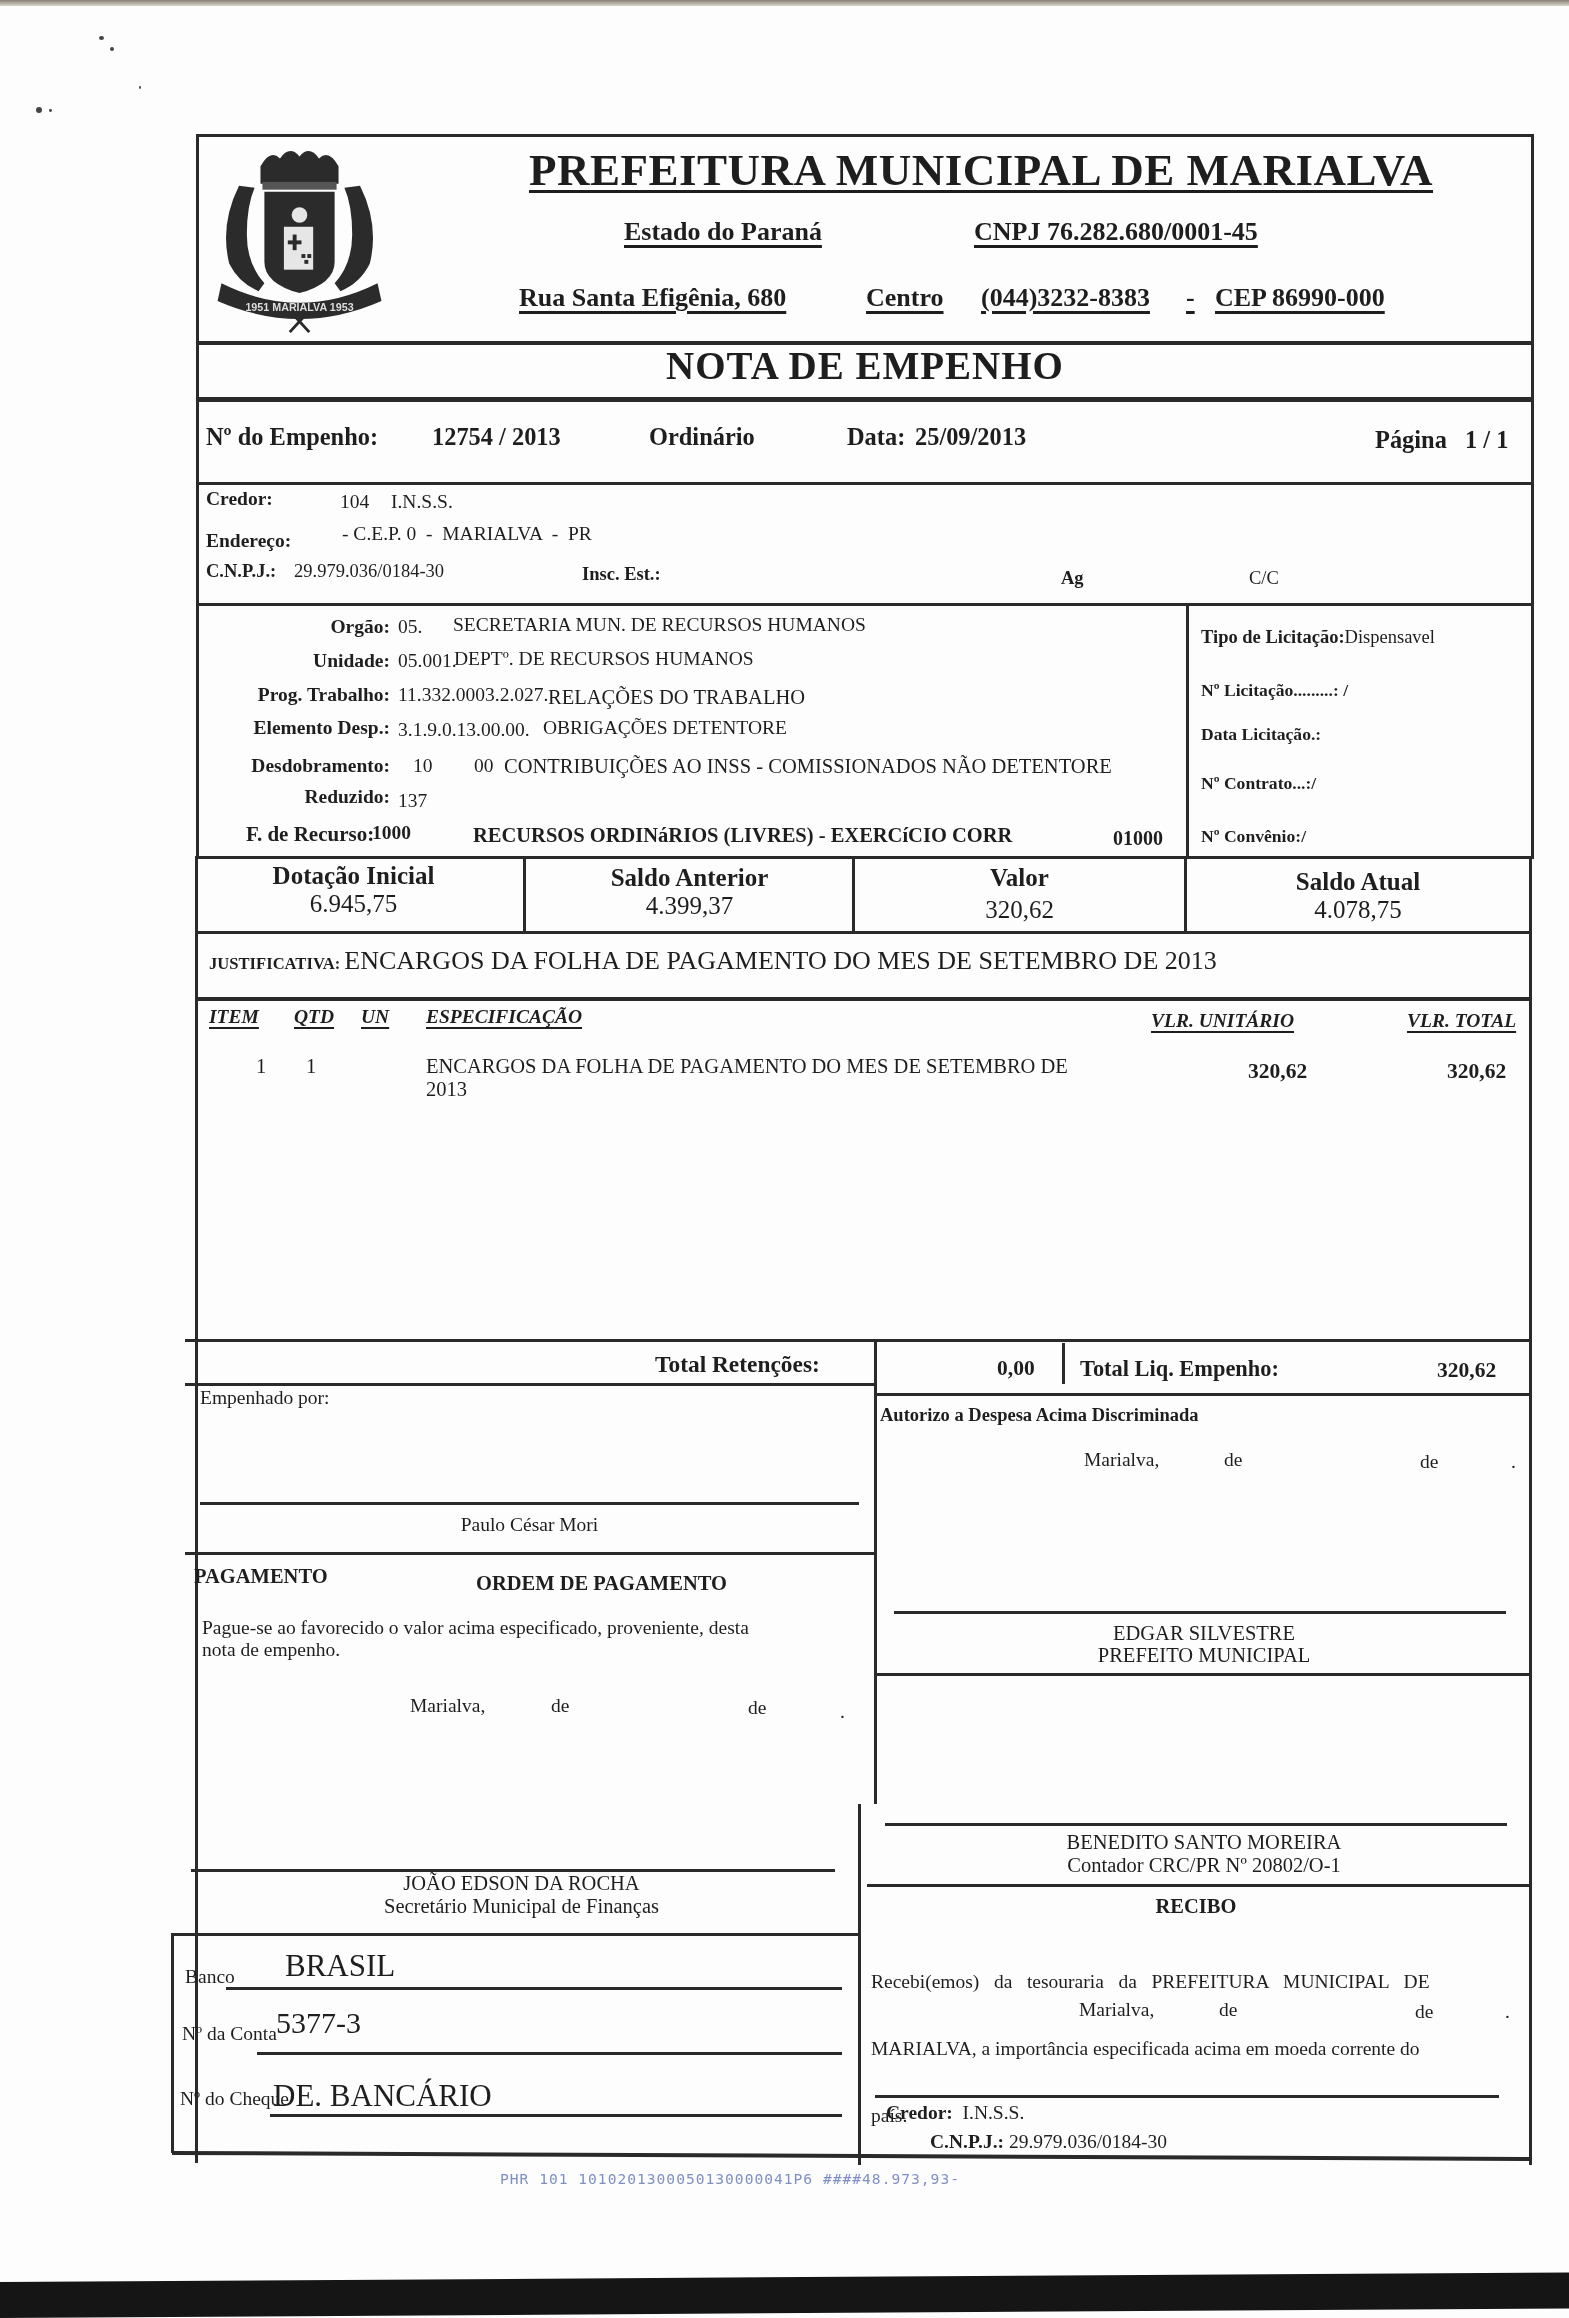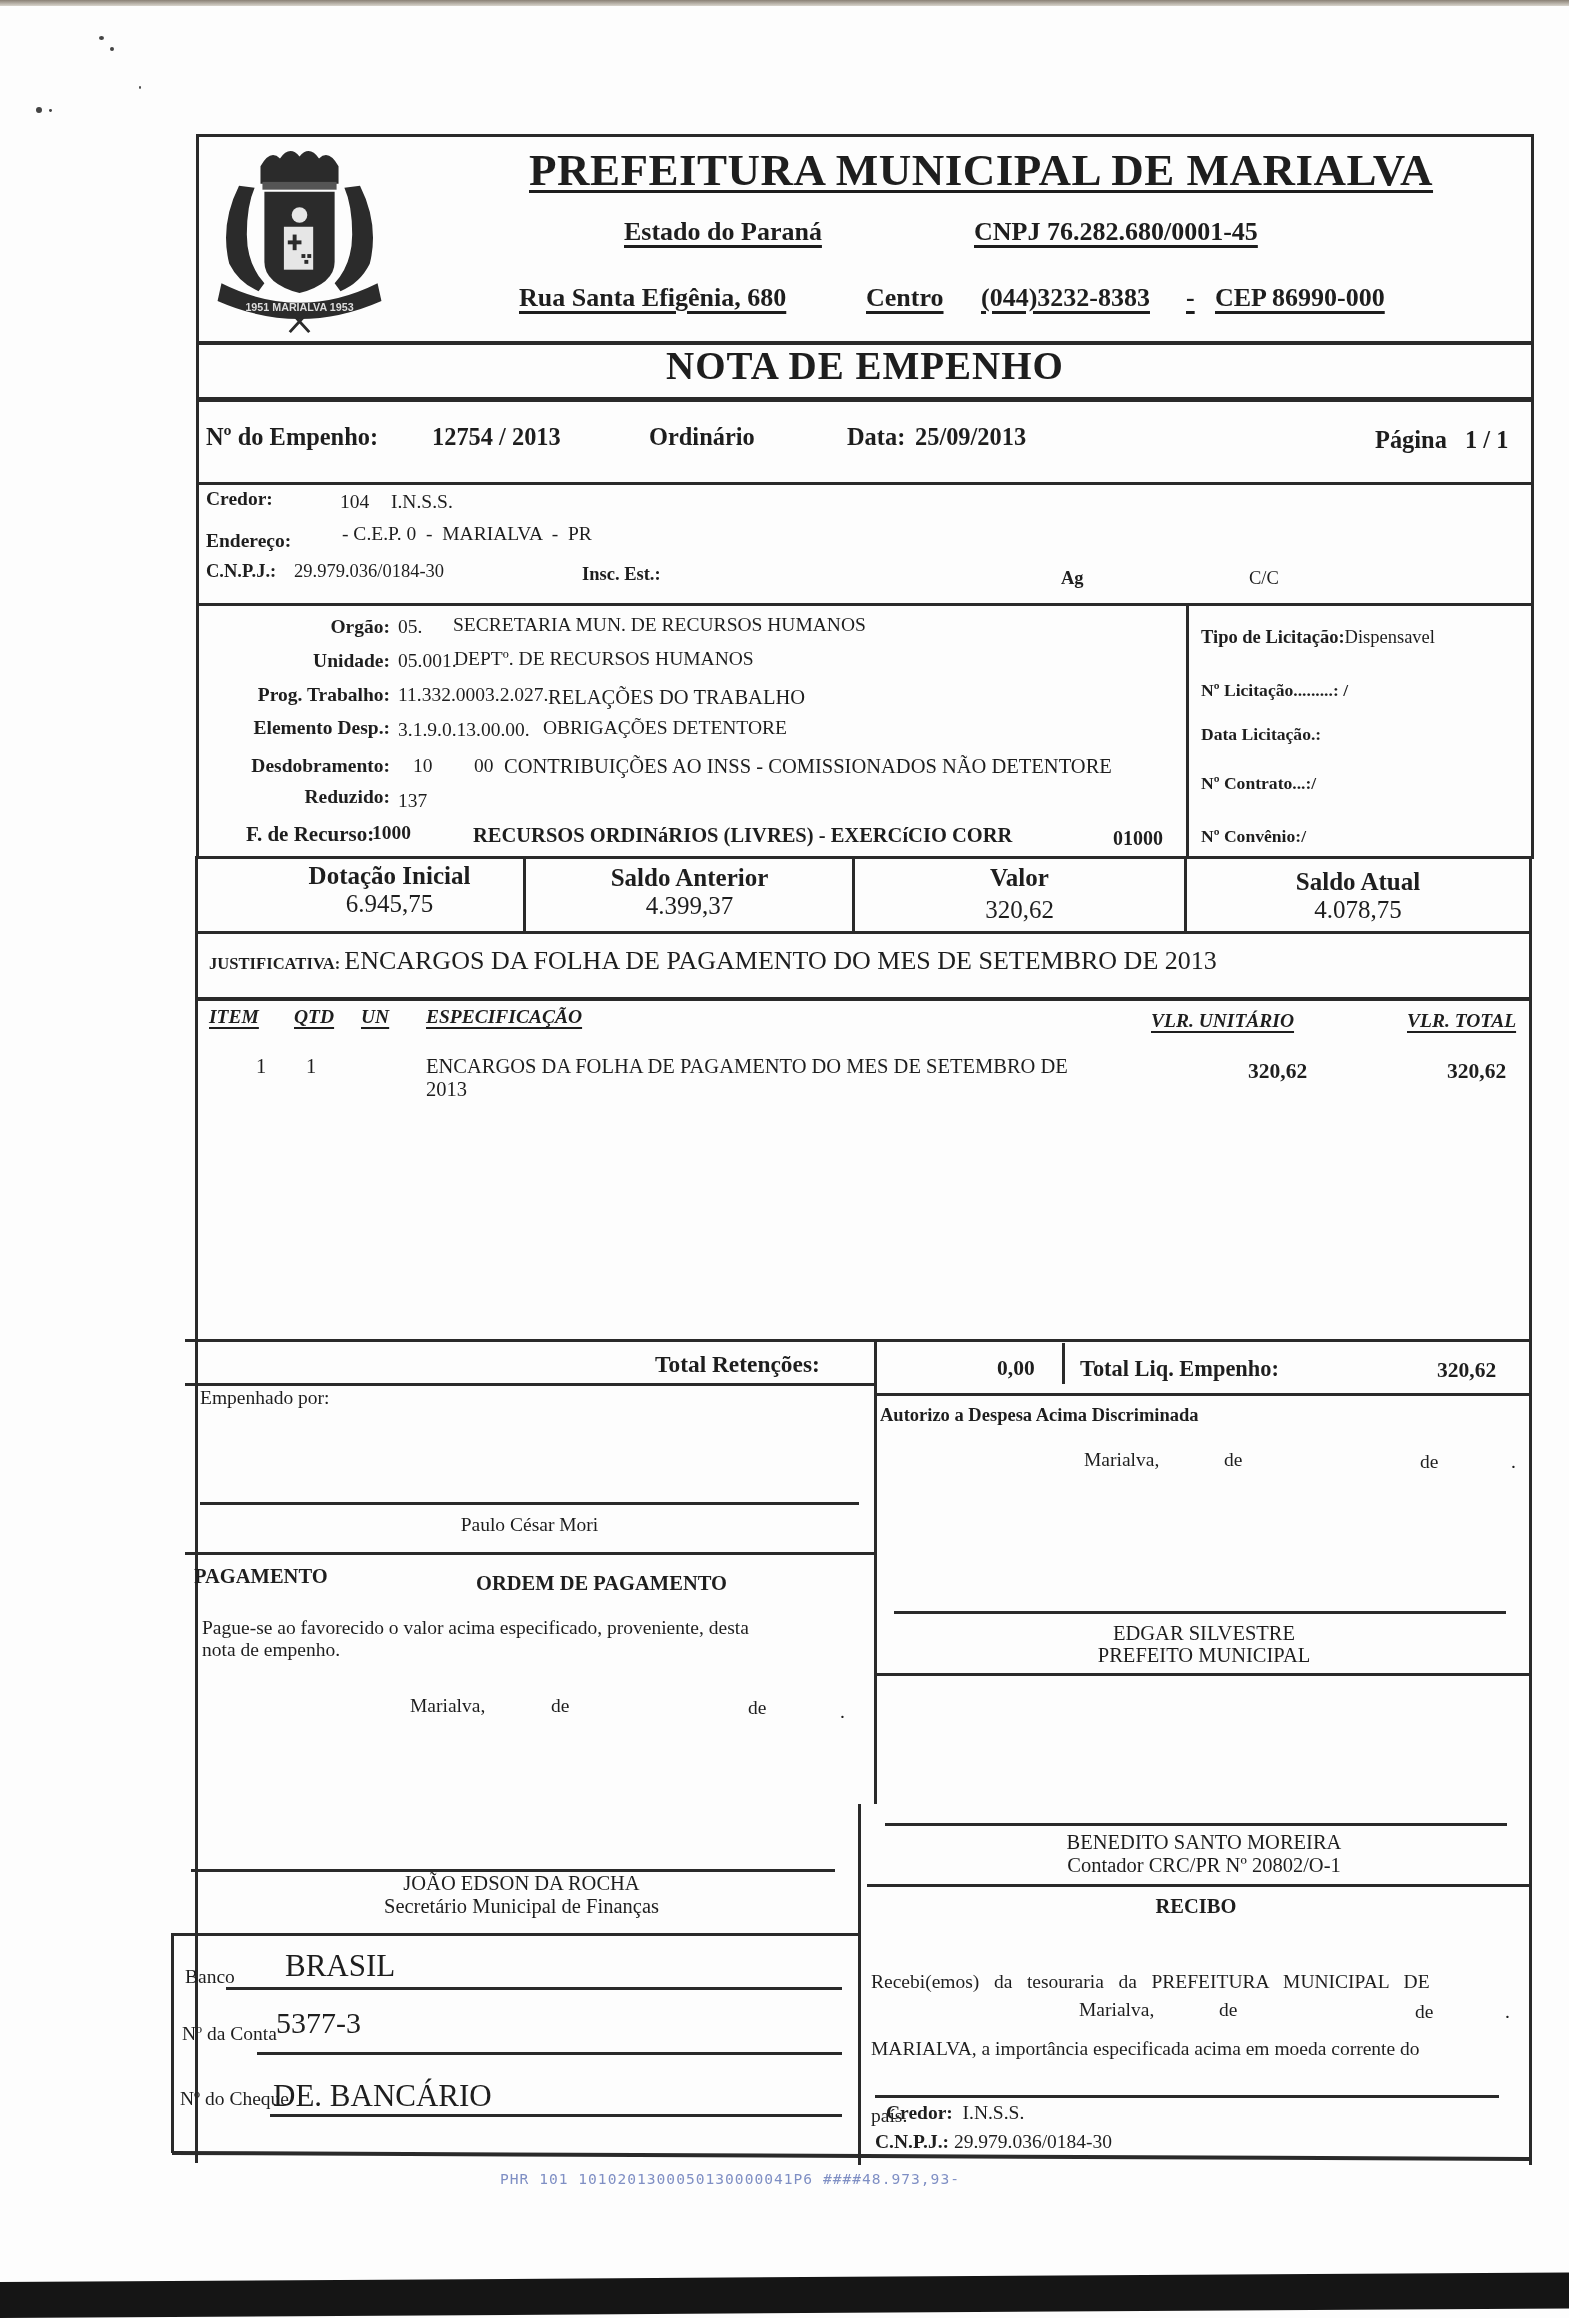--- a/index.html
+++ b/index.html
@@ -143,21 +143,21 @@
   <div class="t b" style="left:1201px;top:773px;font-size:17.6px;">Nº Contrato...:/</div>
   <div class="t b" style="left:1201px;top:826px;font-size:17.6px;">Nº Convênio:/</div>
 
   <div class="hl" style="left:197px;top:856px;width:1336px;height:2.9px;"></div>
   <div class="vl" style="left:195px;top:856px;width:2.9px;height:1307px;"></div>
   <div class="vl" style="left:1529px;top:856px;width:2.9px;height:1309px;"></div>
   <div class="vl" style="left:523px;top:858px;width:2.9px;height:74px;"></div>
   <div class="vl" style="left:852px;top:858px;width:2.9px;height:74px;"></div>
   <div class="vl" style="left:1184px;top:858px;width:2.9px;height:74px;"></div>
 
-  <div class="abs center" style="left:198px;top:862px;width:311px;padding-left:36px;">
+  <div class="abs center" style="left:198px;top:862px;width:311px;">
     <div class="b" style="font-size:25px;">Dotação Inicial</div>
     <div style="font-size:25px;">6.945,75</div>
   </div>
   <div class="abs center" style="left:526px;top:864px;width:327px;">
     <div class="b" style="font-size:25px;">Saldo Anterior</div>
     <div style="font-size:25px;">4.399,37</div>
   </div>
   <div class="abs center" style="left:855px;top:864px;width:329px;">
     <div class="b" style="font-size:25px;">Valor</div>
     <div style="font-size:25px;margin-top:3.9px;">320,62</div>
@@ -272,21 +272,21 @@
   </div>
   <div class="t" style="left:1079px;top:1999px;font-size:19.5px;">Marialva,</div>
   <div class="t" style="left:1219px;top:1999px;font-size:19.5px;">de</div>
   <div class="t" style="left:1415px;top:2001px;font-size:19.5px;">de</div>
   <div class="t" style="left:1505px;top:2001px;font-size:19.5px;">.</div>
 
   <div class="hl" style="left:875px;top:2095px;width:624px;height:2.9px;"></div>
   <div class="t" style="left:886px;top:2102px;font-size:19.5px;">
     <span class="b">Credor:</span>&nbsp;&nbsp;<span>I.N.S.S.</span>
   </div>
-  <div class="t" style="left:875px;top:2131px;font-size:19.5px;">
+  <div class="t" style="left:930px;top:2131px;font-size:19.5px;">
     <span class="b">C.N.P.J.:</span> <span>29.979.036/0184-30</span>
   </div>
 
   <div class="hl" style="left:172px;top:2151px;width:1360px;height:3.9px;transform:rotate(0.25deg);transform-origin:left top;"></div>
 </div>
 
 <div class="t stamp" style="left:500px;top:2170px;font-size:14.6px;">PHR 101 1010201300050130000041P6 ####48.973,93-</div>
 
 
 </body></html>

